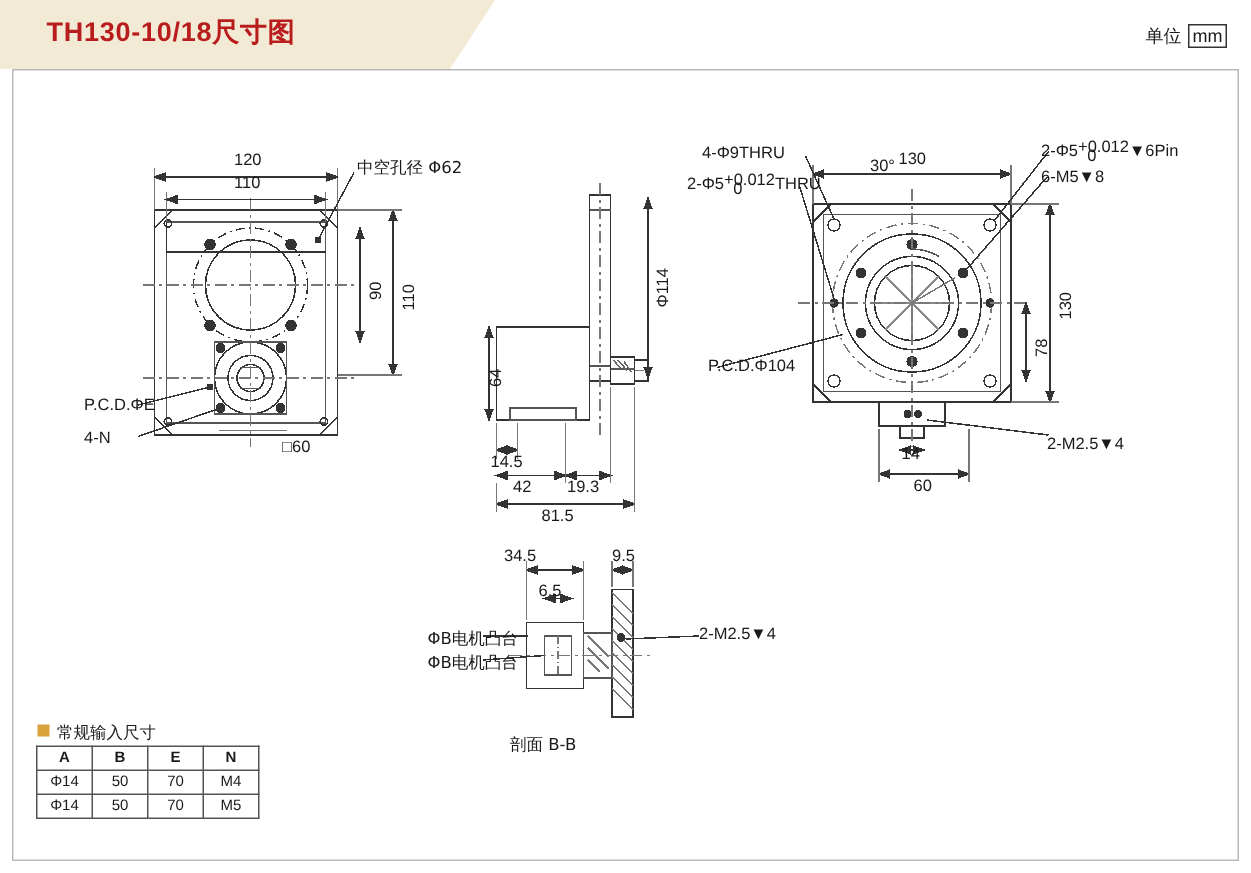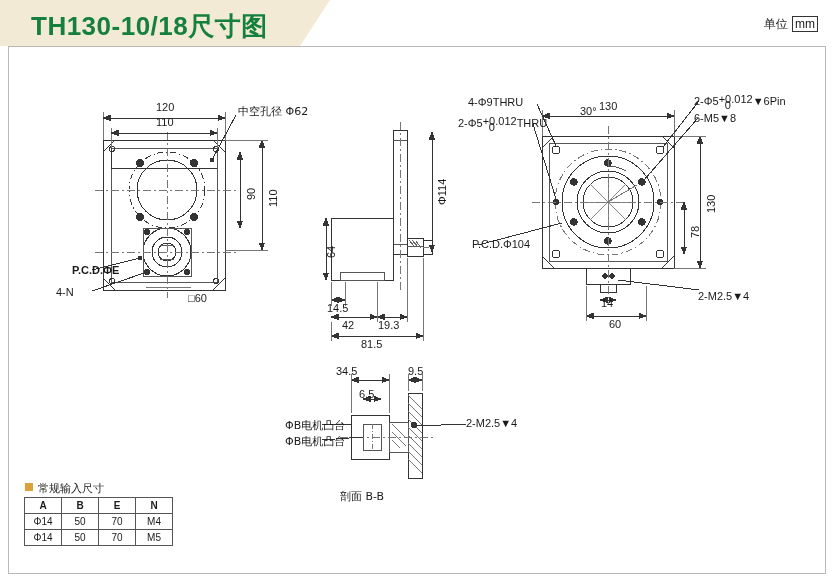--- a/index.html
+++ b/index.html
@@ -18,22 +18,22 @@
     position:absolute;left:0;top:0;width:300px;height:46px;
     background:#f2ead4;
   }
   .header-band:after{
     content:"";position:absolute;right:-30px;top:0;
     border-top:46px solid #f2ead4;
     border-right:30px solid transparent;
   }
   .title{
     position:absolute;left:31px;top:9px;
-    font-size:26px;font-weight:bold;letter-spacing:.5px;
-    color:#15803d;white-space:nowrap;
+    font-size:18px;font-weight:bold;letter-spacing:.5px;
+    color:#b91c1c;white-space:nowrap;
   }
   .unit{
     position:absolute;right:16px;top:16px;
     font-size:12px;color:#1a1a1a;white-space:nowrap;
   }
   .unit .boxed{border:1px solid #333;padding:0 2px;margin-left:1px;}
 
   
   .frame{
     position:absolute;left:8px;top:46px;width:818px;height:528px;
@@ -268,21 +268,21 @@
       <path d="M322 440 L363 437"></path>
       <path d="M466 424 L417 426"></path>
     </g>
   </svg>
 
   <div class="lbl" style="left:156px;top:101px;">120</div>
   <div class="lbl" style="left:156px;top:116px;">110</div>
   <div class="lbl vert" style="left:245px;top:200px;">90</div>
   <div class="lbl vert" style="left:267px;top:207px;">110</div>
   <div class="lbl cn" style="left:238px;top:104px;">中空孔径 Φ62</div>
-  <div class="lbl" style="left:72px;top:264px;font-weight:bold;">P.C.D.ΦE</div>
+  <div class="lbl" style="left:56px;top:264px;">P.C.D.ΦE</div>
   <div class="lbl" style="left:56px;top:286px;">4-N</div>
   <div class="lbl" style="left:152px;top:292px;margin-left:36px;">□60</div>
 
   <div class="lbl vert" style="left:436px;top:205px;">Φ114</div>
   <div class="lbl vert" style="left:325px;top:258px;">64</div>
   <div class="lbl" style="left:327px;top:302px;">14.5</div>
   <div class="lbl" style="left:342px;top:319px;">42</div>
   <div class="lbl" style="left:378px;top:319px;">19.3</div>
   <div class="lbl" style="left:361px;top:338px;">81.5</div>
 

